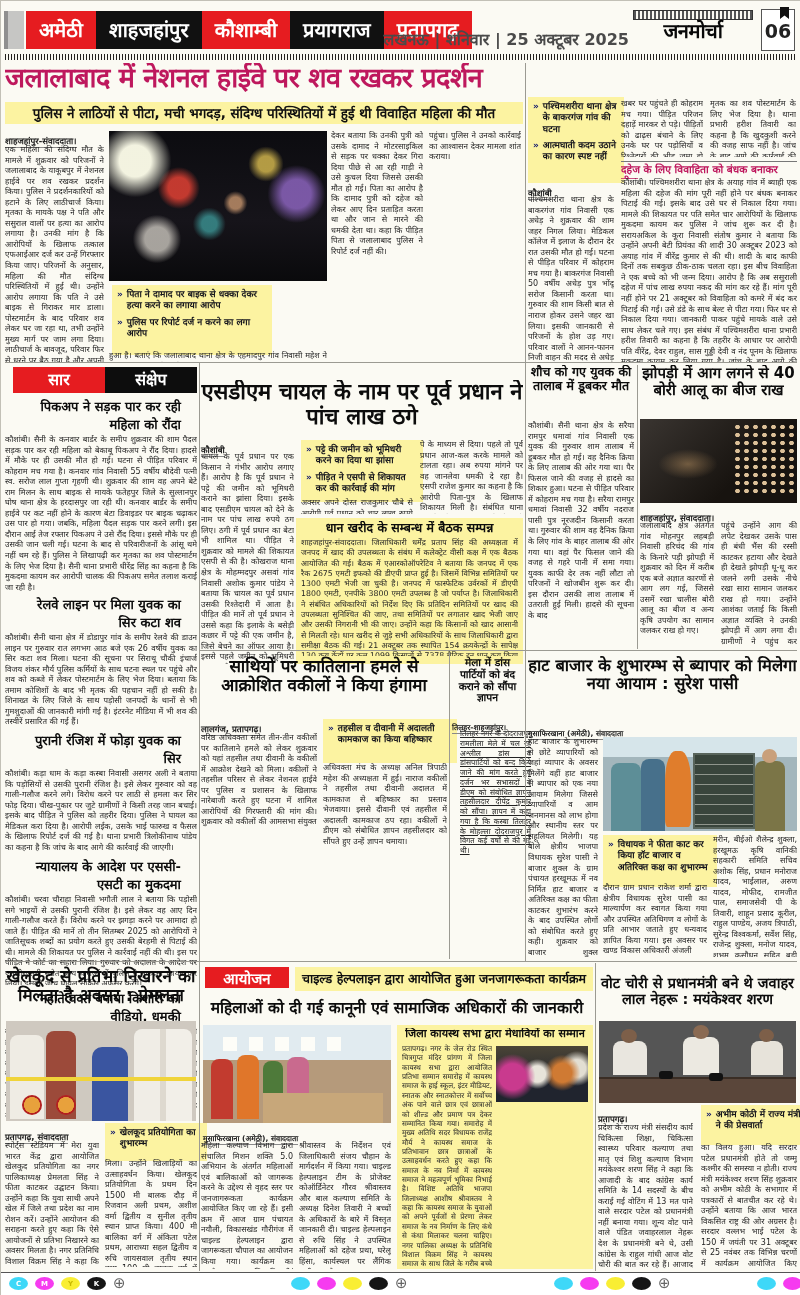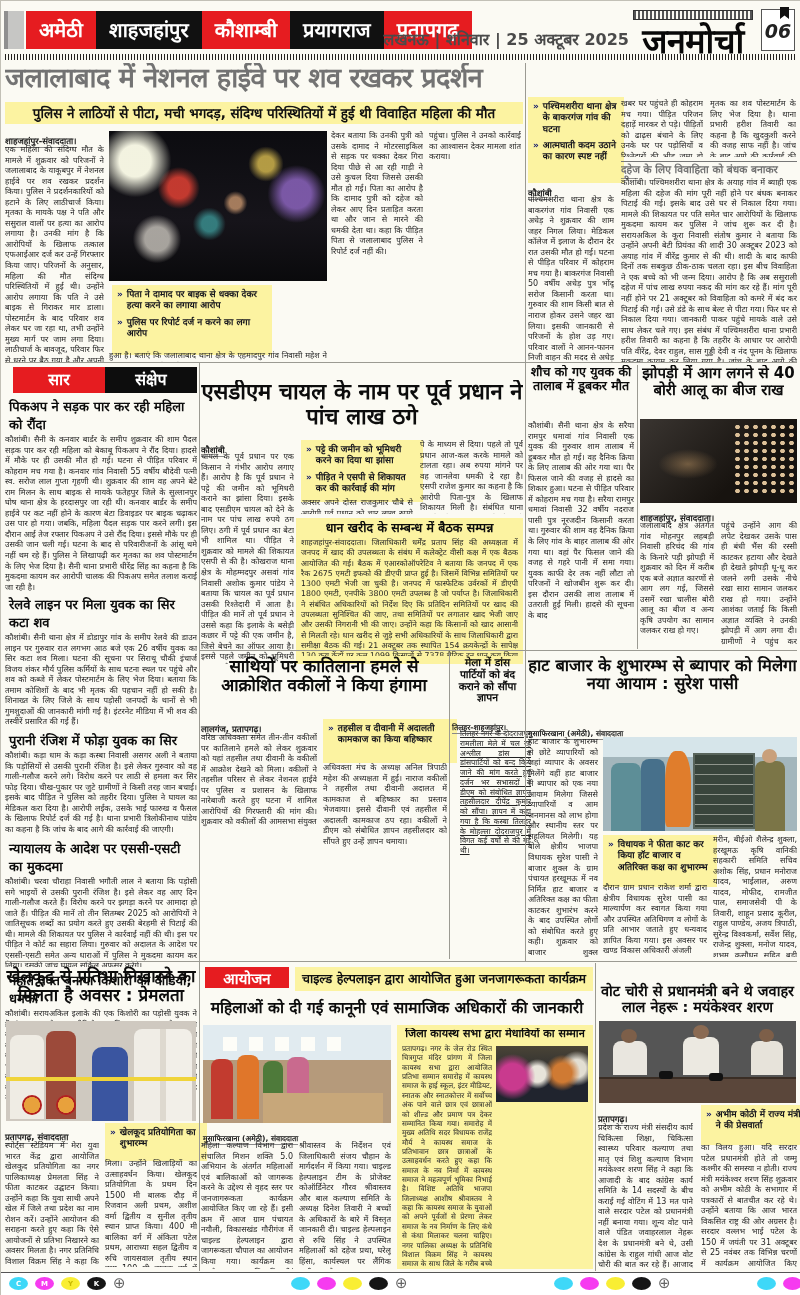--- a/index.html
+++ b/index.html
@@ -3,51 +3,51 @@
 <meta charset="utf-8">
 <style>
   :root{ --red:#e61c20; --yl:#fcf3a1; --ink:#141414; }
   html,body{margin:0;padding:0;background:#e9e7df;}
   #page{position:relative;width:800px;height:1295px;background:#fbfaf3;border:1px solid #c2c0b6;
         font-family:"DejaVu Sans", sans-serif; overflow:hidden;}
   .abs{position:absolute;}
   .body-text{font-size:8px;line-height:1.32;text-align:justify;color:#1f1f1f;overflow:hidden;}
   .body-sm{font-size:7.5px;line-height:1.3;text-align:justify;color:#222;overflow:hidden;}
   .headline{font-weight:800;color:#0c0c0c;line-height:1.12;text-align:center;overflow:hidden;}
-  .headline-left{font-weight:800;color:#737373;line-height:1.1;overflow:hidden;}
+  .headline-left{font-weight:800;color:#be185d;line-height:1.1;overflow:hidden;}
   .byline{font-size:8.5px;font-weight:700;color:#222;border-bottom:1px solid #8a8a8a;padding-bottom:1px;display:inline-block;}
   .bullets{background:var(--yl);padding:4px 5px;display:flex;flex-direction:column;gap:5px;overflow:hidden;}
   .bullet{display:flex;gap:4px;font-size:9px;font-weight:700;line-height:1.25;color:#15151c;text-align:left;}
   .bmark{color:#1b2270;font-weight:900;flex:0 0 auto;}
   .ybox{background:var(--yl);overflow:hidden;}
   .hline,.vline{position:absolute;background:#9b9a92;}
   .photo{position:absolute;overflow:hidden;background:#555;}
   .tab{display:inline-block;color:#fff;font-weight:800;font-size:20px;line-height:38px;padding:0 13px;}
   .dot{width:19px;height:13px;border-radius:50%;display:inline-flex;align-items:center;justify-content:center;
        font-size:7px;font-weight:700;margin-right:7px;}
   .reg-cross{font-size:15px;color:#666;line-height:13px;}
-  .digest-item-h{font-weight:800;font-size:13px;text-align:left;color:#0c0c0c;margin:4px 4px 2px;}
+  .digest-item-h{font-weight:800;font-size:13px;text-align:right;color:#0c0c0c;margin:4px 16px 2px;}
   .barcode{background:repeating-linear-gradient(90deg,#23211e 0 1px,transparent 1px 3px);}
 </style>
 </head>
 <body>
 
 <div id="page">
 
   <div class="abs" style="left:0;top:0;width:800px;height:52px;">
     <div class="abs" style="left:3px;top:10px;width:20px;height:38px;background:linear-gradient(90deg,#8f8f8f 0 4px,#c6c6c4 4px);"></div>
     <div class="abs" style="left:25px;top:10px;white-space:nowrap;">
       <span class="tab" style="background:var(--red);">अमेठी</span><span class="tab" style="background:#111;">शाहजहांपुर</span><span class="tab" style="background:var(--red);">कौशाम्बी</span><span class="tab" style="background:#111;">प्रयागराज</span><span class="tab" style="background:var(--red);">प्रतापगढ़</span>
     </div>
     <div class="abs" style="right:172px;top:27px;font-size:16px;font-weight:700;color:#4a4a4a;">लखनऊ | शनिवार | 25 अक्टूबर 2025</div>
     <div class="abs" class2="tagline" style="right:48px;top:9px;width:118px;height:8px;border:1px solid #333;background:repeating-linear-gradient(90deg,#555 0 2px,transparent 2px 4px);"></div>
-    <div class="abs" style="right:44px;top:16px;width:128px;text-align:center;font-size:34px;font-weight:900;color:#080808;letter-spacing:-0.5px;">जनमोर्चा</div>
+    <div class="abs" style="right:44px;top:16px;width:128px;text-align:center;font-size:20px;font-weight:900;color:#080808;letter-spacing:-0.5px;">जनमोर्चा</div>
     <div class="abs" style="right:6px;top:8px;width:32px;height:40px;border:1.5px solid #555;background:#fff;text-align:center;">
       <div class="abs" style="right:5px;top:-3px;width:9px;height:12px;background:#111;clip-path:polygon(0 0,100% 0,100% 100%,50% 70%,0 100%);"></div>
-      <div style="font-size:19px;font-weight:800;color:#222;margin-top:10px;font-style:italic;">06</div>
+      <div style="font-size:19px;font-weight:800;color:#222;margin-top:10px;">06</div>
     </div>
   </div>
   <div class="abs barcode" style="left:4px;top:53px;width:792px;height:6px;"></div>
 
   <div class="abs" style="left:4px;top:62px;width:518px;height:300px;">
     <div class="headline-left" style="font-size:27px;height:36px;letter-spacing:-0.5px;">जलालाबाद में नेशनल हाईवे पर शव रखकर प्रदर्शन</div>
     <div class="ybox" style="position:absolute;left:0;top:39px;width:518px;height:22px;font-size:13.5px;font-weight:800;text-align:center;line-height:22px;color:#101010;">पुलिस ने लाठियों से पीटा, मची भगदड़, संदिग्ध परिस्थितियों में हुई थी विवाहित महिला की मौत</div>
     <div class="abs" style="left:0;top:66px;"><span class="byline">शाहजहांपुर-संवाददाता।</span></div>
     <div class="abs body-text" style="left:0;top:82px;width:99px;height:218px;">एक महिला की संदिग्ध मौत के मामले में शुक्रवार को परिजनों ने जलालाबाद के याकूबपुर में नेशनल हाईवे पर शव रखकर प्रदर्शन किया। पुलिस ने प्रदर्शनकारियों को हटाने के लिए लाठीचार्ज किया। मृतका के मायके पक्ष ने पति और ससुराल वालों पर हत्या का आरोप लगाया है। उनकी मांग है कि आरोपियों के खिलाफ तत्काल एफआईआर दर्ज कर उन्हें गिरफ्तार किया जाए। परिजनों के अनुसार, महिला की मौत संदिग्ध परिस्थितियों में हुई थी। उन्होंने आरोप लगाया कि पति ने उसे बाइक से गिराकर मार डाला। पोस्टमार्टम के बाद परिवार शव लेकर घर जा रहा था, तभी उन्होंने मुख्य मार्ग पर जाम लगा दिया। लाठीचार्ज के बावजूद, परिवार फिर से धरने पर बैठ गया है और अपनी मांगों पर अड़ गया</div>
     <div class="photo" style="left:104px;top:68px;width:218px;height:150px;background:
@@ -246,21 +246,21 @@
         radial-gradient(circle at 18% 55%, #c93a8e 0 16%, transparent 28%),
         radial-gradient(circle at 45% 50%, #e8e4da 0 14%, transparent 26%),
         radial-gradient(circle at 72% 48%, #cf7a33 0 13%, transparent 25%),
         radial-gradient(circle at 88% 40%, #e2ded2 0 10%, transparent 20%),
         linear-gradient(180deg,#4a4436,#20242e 70%);"></div>
       <div class="body-sm" style="height:222px;font-size:7.2px;">प्रतापगढ़। नगर के जेल रोड स्थित चित्रगुप्त मंदिर प्रांगण में जिला कायस्थ सभा द्वारा आयोजित प्रतिभा सम्मान समारोह में कायस्थ समाज के हाई स्कूल, इंटर मीडियट, स्नातक और स्नातकोत्तर में सर्वोच्च अंक पाने वाले छात्र एवं छात्राओं को शील्ड और प्रमाण पत्र देकर सम्मानित किया गया। समारोह में मुख्य अतिथि सदर विधायक राजेंद्र मौर्य ने कायस्थ समाज के प्रतिभावान छात्र छात्राओं के उत्साहवर्धन करते हुए कहा कि समाज के नव निर्मा में कायस्थ समाज ने महत्वपूर्ण भूमिका निभाई है। विशिष्ट अतिथि भाजपा जिलाध्यक्ष आशीष श्रीवास्तव ने कहा कि कायस्थ समाज के युवाओं को अपने पूर्वजों से प्रेरणा लेकर समाज के नव निर्माण के लिए कंधे से कंधा मिलाकर चलना चाहिए। नगर पालिका अध्यक्ष के प्रतिनिधि विशाल विक्रम सिंह ने कायस्थ समाज के साथ जिले के गरीब बच्चे जो आर्थिक रूप से कमजोर है उनके लिए डिजिटल लाइब्रेरी में निःशुल्क अध्ययन करने की सुविधा देने की बात कही। इस दौरान क्षेत्र खरे द्वारा रचित काव्य संग्रह का विधायक राजेंद्र मौर्य द्वारा विमोचन भी किया गया। अध्यक्षता संतोष कुमार खरे एडवोकेट और संचालन अमितेन्द्र श्रीवास्तव ने किया। इस अवसर पर संजय कुमार खरे, राजीव सक्सेना, अरविंद सक्सेना, विजय श्रीवास्तव, अशोक श्रीवास्तव, डॉ आलोक सक्सेना, रचना सक्सेना, उषा खरे, श्वेता खरे, अनिल खरे, शिव शंकर खरे आदि मौजूद रहे।</div>
     </div>
   </div>
 
   <div class="abs" style="left:597px;top:962px;width:199px;height:308px;">
-    <div class="headline" style="font-size:14.5px;height:52px;padding-top:20px;box-sizing:border-box;">वोट चोरी से प्रधानमंत्री बने थे जवाहर लाल नेहरू : मयंकेश्वर शरण</div>
+    <div class="headline" style="font-size:14.5px;height:52px;padding-top:12px;box-sizing:border-box;">वोट चोरी से प्रधानमंत्री बने थे जवाहर लाल नेहरू : मयंकेश्वर शरण</div>
     <div class="photo" style="left:1px;top:58px;width:197px;height:82px;background:linear-gradient(180deg,#2e2620 0 62%,#54423а 62%,#54423a);">
       <div class="abs" style="left:14px;top:20px;width:34px;height:34px;background:#e9e6df;border-radius:8px 8px 0 0;"></div>
       <div class="abs" style="left:84px;top:16px;width:36px;height:38px;background:#ece9e1;border-radius:8px 8px 0 0;"></div>
       <div class="abs" style="left:152px;top:20px;width:32px;height:34px;background:#e7e3da;border-radius:8px 8px 0 0;"></div>
       <div class="abs" style="left:22px;top:8px;width:16px;height:14px;background:#7d5f49;border-radius:50%;"></div>
       <div class="abs" style="left:94px;top:4px;width:16px;height:14px;background:#8a6a52;border-radius:50%;"></div>
       <div class="abs" style="left:160px;top:8px;width:15px;height:13px;background:#7d5f49;border-radius:50%;"></div>
       <div class="abs" style="left:0;top:56px;width:100%;height:26px;background:#5a463a;border-top:2px solid #3a2d24;"></div>
       <div class="abs" style="left:60px;top:50px;width:14px;height:8px;background:#111;border-radius:3px;"></div>
       <div class="abs" style="left:110px;top:52px;width:14px;height:8px;background:#111;border-radius:3px;"></div>

